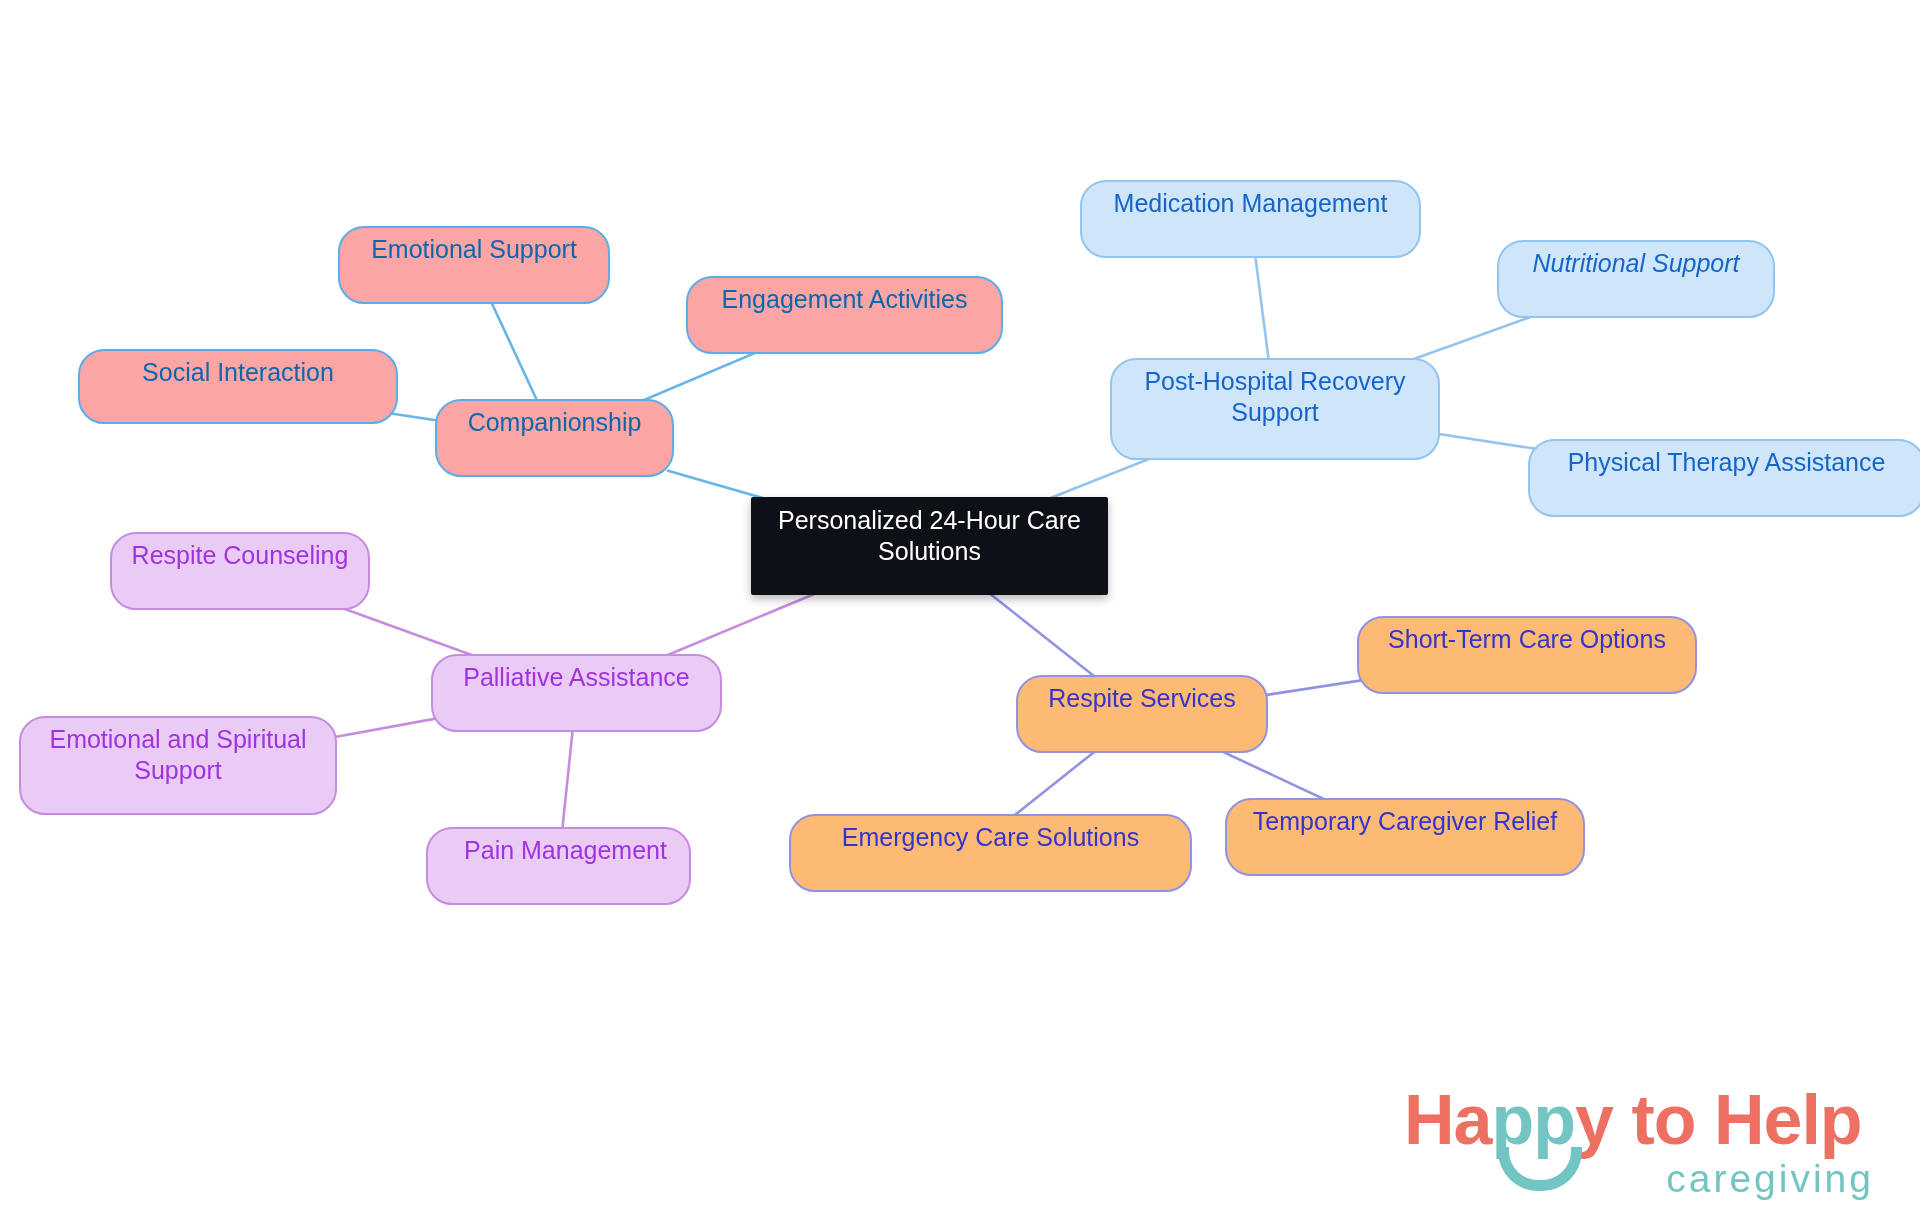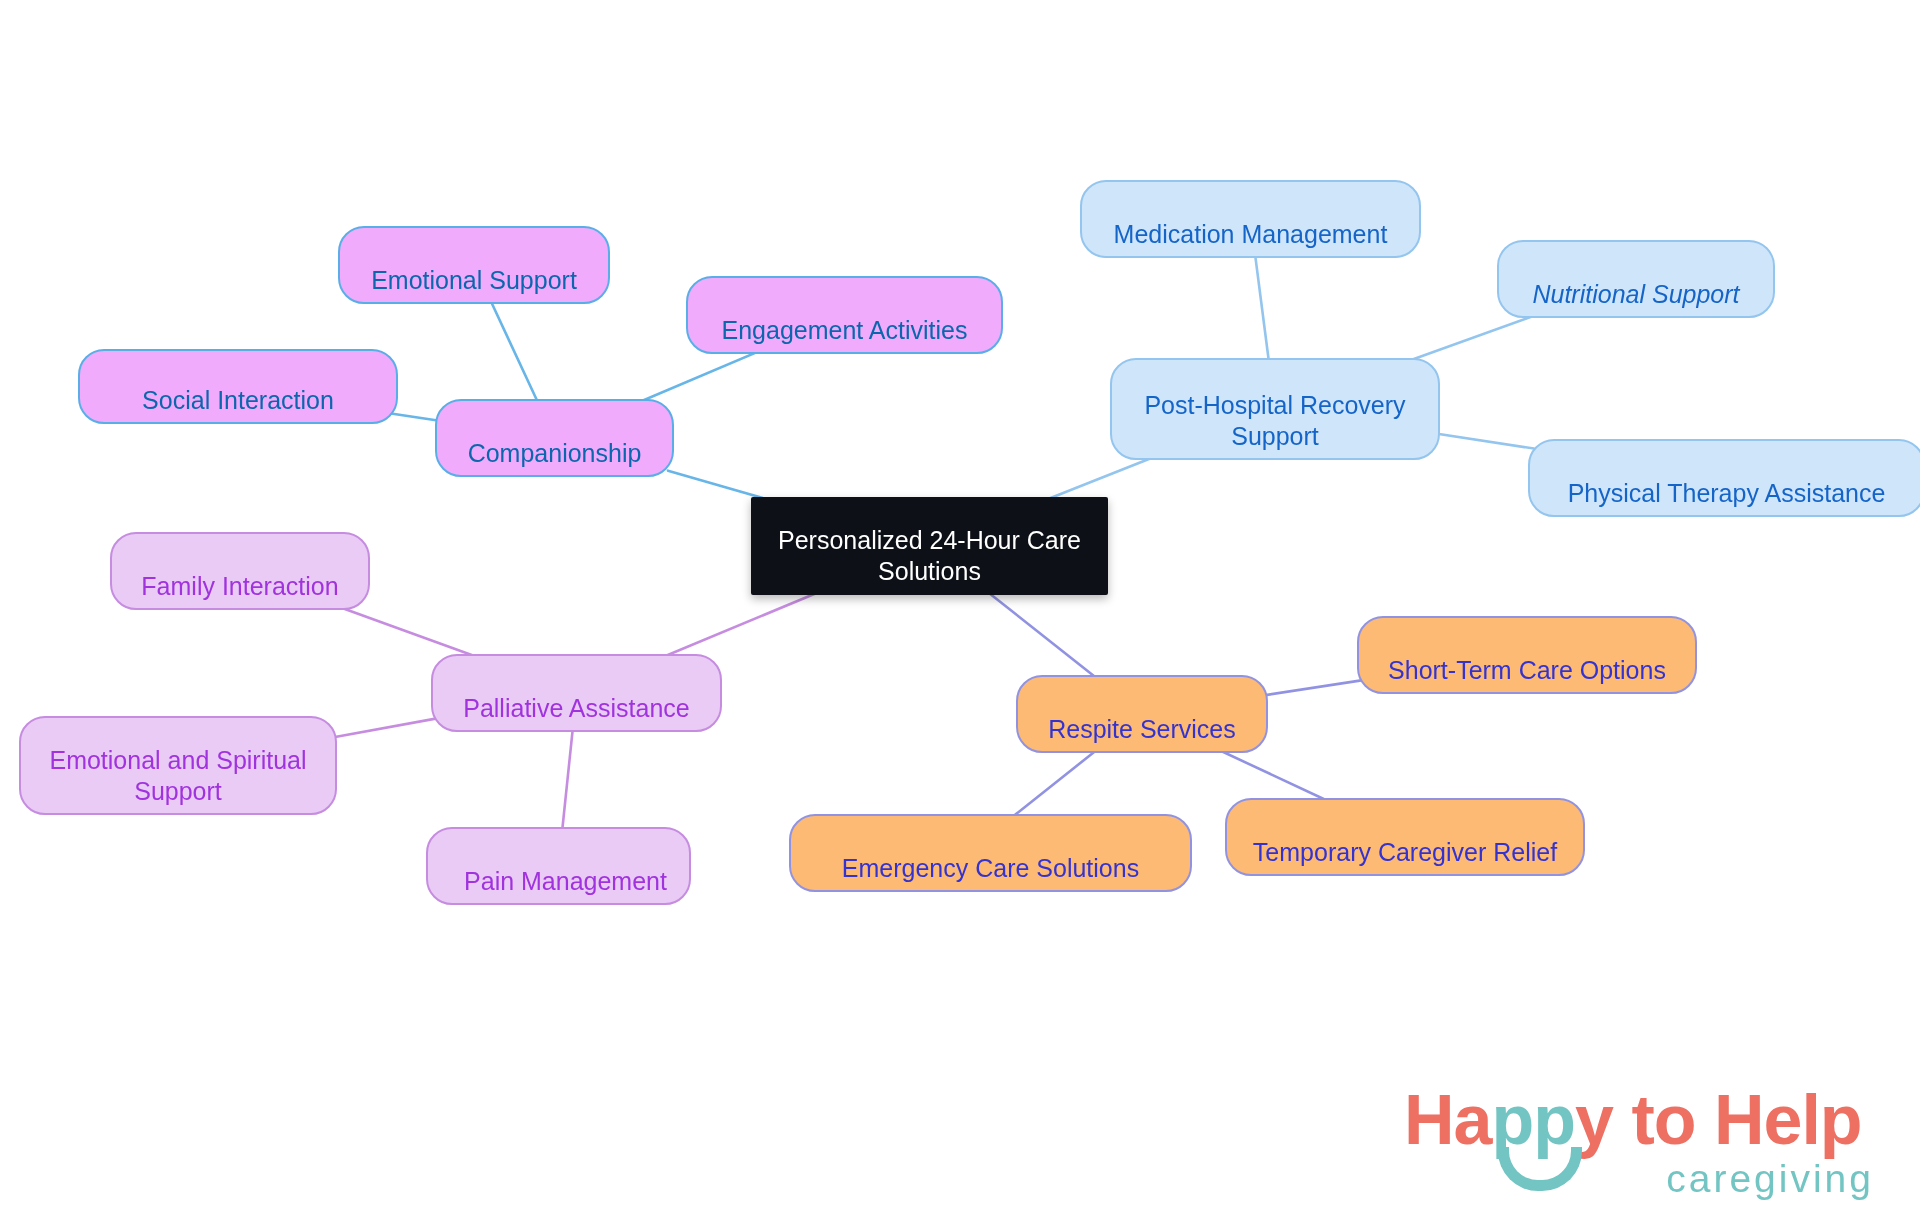--- a/index.html
+++ b/index.html
@@ -24,41 +24,41 @@
     left: 0;
     top: 0;
     width: 1920px;
     height: 1215px;
     pointer-events: none;
   }
   .node {
     position: absolute;
     box-sizing: border-box;
     display: flex;
-    align-items: flex-end;
+    align-items: flex-start;
     justify-content: center;
     text-align: center;
     border-radius: 26px;
     border-style: solid;
     border-width: 2px;
     line-height: 1.25;
     padding: 6px 14px;
     white-space: pre-line;
   }
   .node.root {
     background: #0d1117;
     border-color: #0d1117;
     color: #ffffff;
     font-size: 25px;
     border-radius: 2px;
     box-shadow: 0 4px 10px rgba(0,0,0,0.28);
     z-index: 3;
   }
   .node.blue-a {
-    background: #f0abfc;
+    background: #fca5a5;
     border-color: #5aaee8;
     color: #0b66ae;
     font-size: 25px;
     z-index: 2;
   }
   .node.blue-b {
     background: #cfe5fa;
     border-color: #93c5ee;
     color: #1565c8;
     font-size: 25px;
@@ -147,21 +147,21 @@
       <div class="node blue-a" style="left: 435px; top: 399px; width: 239px; height: 78px;"><span>Companionship</span></div>
       <div class="node blue-a" style="left: 78px; top: 349px; width: 320px; height: 75px;"><span>Social Interaction</span></div>
       <div class="node blue-a" style="left: 338px; top: 226px; width: 272px; height: 78px;"><span>Emotional Support</span></div>
       <div class="node blue-a" style="left: 686px; top: 276px; width: 317px; height: 78px;"><span>Engagement Activities</span></div>
       <div class="node blue-b" style="left: 1110px; top: 358px; width: 330px; height: 102px;"><span>Post-Hospital Recovery
 Support</span></div>
       <div class="node blue-b" style="left: 1080px; top: 180px; width: 341px; height: 78px;"><span>Medication Management</span></div>
       <div class="node blue-b" style="left: 1497px; top: 240px; width: 278px; height: 78px; font-style: italic;"><span>Nutritional Support</span></div>
       <div class="node blue-b" style="left: 1528px; top: 439px; width: 397px; height: 78px;"><span>Physical Therapy Assistance</span></div>
       <div class="node purple" style="left: 431px; top: 654px; width: 291px; height: 78px;"><span>Palliative Assistance</span></div>
-      <div class="node purple" style="left: 110px; top: 532px; width: 260px; height: 78px;"><span>Family Interaction</span></div>
+      <div class="node purple" style="left: 110px; top: 532px; width: 260px; height: 78px;"><span>Respite Counseling</span></div>
       <div class="node purple" style="left: 19px; top: 716px; width: 318px; height: 99px;"><span>Emotional and Spiritual
 Support</span></div>
       <div class="node purple" style="left: 426px; top: 827px; width: 265px; height: 78px; padding-left: 28px;"><span>Pain Management</span></div>
       <div class="node indigo" style="left: 1016px; top: 675px; width: 252px; height: 78px;"><span>Respite Services</span></div>
       <div class="node indigo" style="left: 1357px; top: 616px; width: 340px; height: 78px;"><span>Short-Term Care Options</span></div>
       <div class="node indigo" style="left: 789px; top: 814px; width: 403px; height: 78px;"><span>Emergency Care Solutions</span></div>
       <div class="node indigo" style="left: 1225px; top: 798px; width: 360px; height: 78px;"><span>Temporary Caregiver Relief</span></div>
     </div>
 
   <div id="logo">

